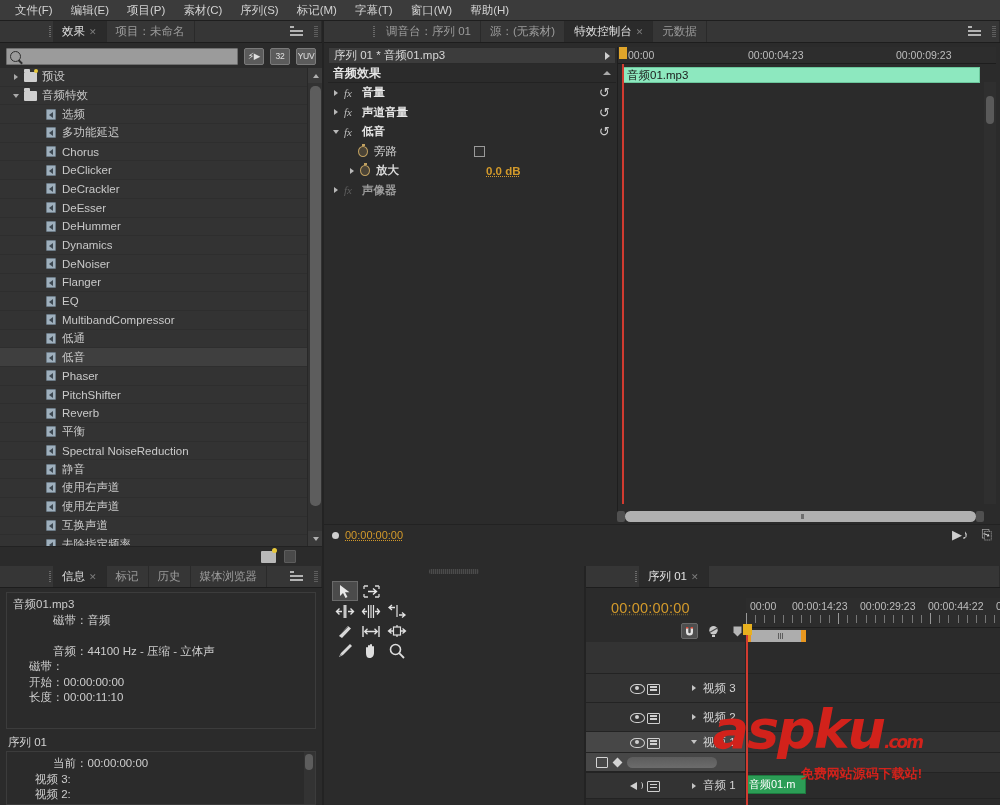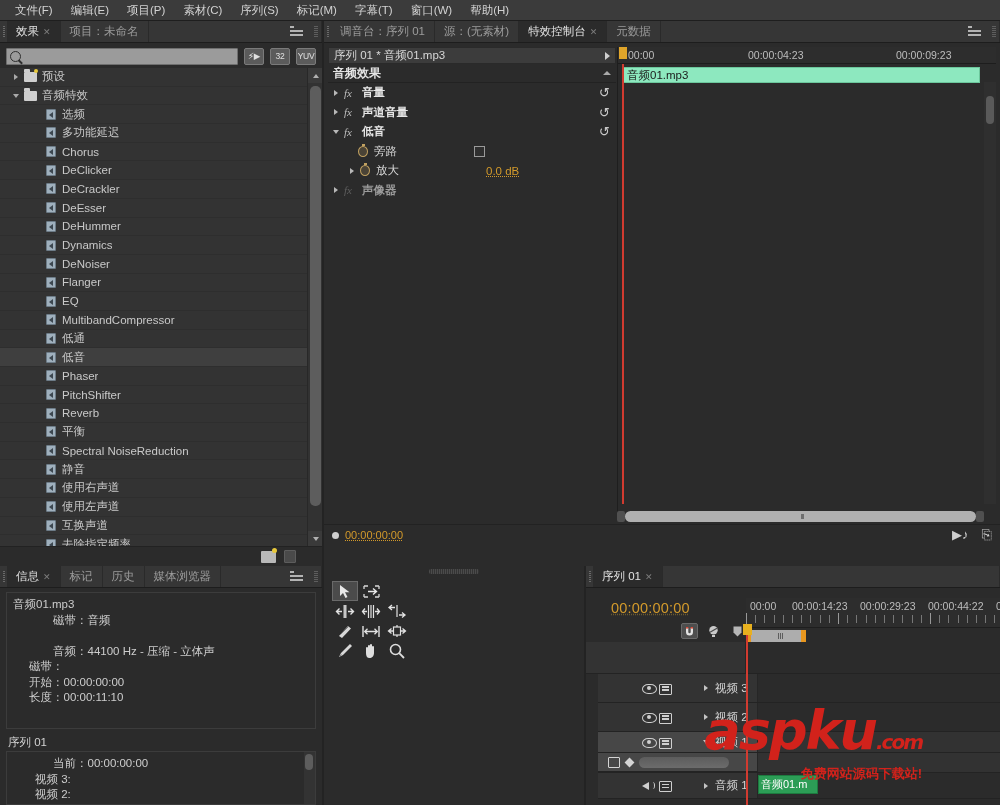--- a/index.html
+++ b/index.html
@@ -23,21 +23,21 @@
   }
   .menubar .mi {
     padding: 2px 9px; color: #d2d2d2; font-size: 11.5px; line-height: 15px;
     white-space: nowrap; cursor: default;
   }
 
   
   .panel { position: absolute; background: #2b2b2b; }
   .tabbar {
     height: 22px; background: #363636; display: flex; align-items: stretch;
-    border-bottom: 1px solid #1d1d1d; position: relative;
+    border-bottom: 1px solid #1d1d1d; position: relative; padding-left: 46px;
   }
   .griphandle {
     width: 7px; display: flex; align-items: center; justify-content: center;
     flex: 0 0 auto;
   }
   .griphandle i {
     display: block; width: 2px; height: 11px;
     background: repeating-linear-gradient(to bottom, #6a6a6a 0 1px, transparent 1px 2px);
   }
   .tab {
@@ -205,21 +205,21 @@
     width:10px;height:11px;border:1.4px solid #c0a060;border-radius:50%;
     flex:0 0 auto;margin-right:6px;position:relative;background:#4a4336;
   }
   .stopwatch:before{content:"";position:absolute;left:3.4px;top:-3px;width:3px;height:2px;background:#c0a060;}
   .param-name { color:#d8d8d8; }
   .param-val { position:absolute; left:158px; color:#d39a2b; }
   .param-val.u { text-decoration: underline; text-decoration-style: dotted; }
   .chkbox { position:absolute; left:146px; width:11px; height:11px;
     border:1px solid #9a9a9a; background:#2f2f2f; }
   .ecp-row.indent1 { padding-left:30px; }
-  .ecp-row.indent2 { padding-left:16px; }
+  .ecp-row.indent2 { padding-left:16px;font-weight:bold; }
 
   
   .ecp-right { position:absolute; left:293px; top:4px; right:4px; bottom:24px;
     border-left:1px solid #1e1e1e; }
   .ecp-ruler { position:relative; height:17px; background:#2d2d2d;
     border-bottom:1px solid #1d1d1d; overflow:hidden;}
   .ecp-ruler .tick { position:absolute; top:2px; font-size:10.5px; color:#bdbdbd; }
   .ecp-track { position:relative; height:440px; background:#2b2b2b; overflow:hidden;}
   .ecp-clipbar {
     position:absolute; left:5px; top:3px; width:357px; height:16px;
@@ -321,21 +321,21 @@
   }
   .tl-workarea {
     position:absolute; left:0; top:0; width:60px; height:12px;
     background:#adadad; border-left:5px solid #e8971f; border-right:5px solid #e8971f;
   }
   .tl-workarea:after{ content:""; position:absolute; left:27px; top:3px; width:6px; height:6px;
     background: repeating-linear-gradient(to right,#5d5d5d 0 1px,transparent 1px 2px); }
   .tl-cti { position:absolute; left:160px; top:36px; bottom:0; width:1.5px; background:#d13b30; z-index:6;}
   .tl-ctihead { position:absolute; left:157px; top:36px; width:9px; height:11px; background:#e8b11f; z-index:7;}
   .tl-tracks { position:absolute; left:0; top:54px; right:0; bottom:0; overflow:hidden;}
-  .tl-trk { position:relative; display:flex; border-bottom:1px solid #232323;margin-left:12px; }
+  .tl-trk { position:relative; display:flex; border-bottom:1px solid #232323; }
   .tl-trk .hdr {
     width:160px; flex:0 0 auto; display:flex; align-items:center; gap:4px;
     padding-left:44px; background:#333333; border-right:1px solid #262626;
     font-size:11.5px; color:#d5d5d5;
   }
   .tl-trk.active .hdr { background:#474747; }
   .tl-trk .area { flex:1; background:#2b2b2b; position:relative; }
   .tl-trk.active .area { background:#323232; }
   .eye {
     width:13px;height:11px;flex:0 0 auto;position:relative;
@@ -377,21 +377,21 @@
     border-left:5px solid transparent;border-right:5px solid transparent;
     border-top:5px solid #2c9d56;
   }
 
   
   .wm { position:absolute; right:6px; bottom:22px; pointer-events:none; z-index:30; }
   .wm .big {
     font-family:"DejaVu Sans", sans-serif; font-weight:bold; font-style:italic;
     font-size:54px; color:#d2221b; letter-spacing:-2px; line-height:54px;
   }
-  .wm .com { font-size:20px; font-style:italic; color:#d2221b; font-weight:bold;}
+  .wm .com { font-size:17px; font-style:italic; color:#d2221b; font-weight:bold;}
   .wm .sub { font-size:13px; color:#d2221b; font-weight:bold; text-align:right; margin-top:-4px;}
 </style>
 </head>
 <body>
 
 <div id="app">
 
   <div class="menubar">
     <div class="mi">文件(F)</div>
     <div class="mi">编辑(E)</div>

